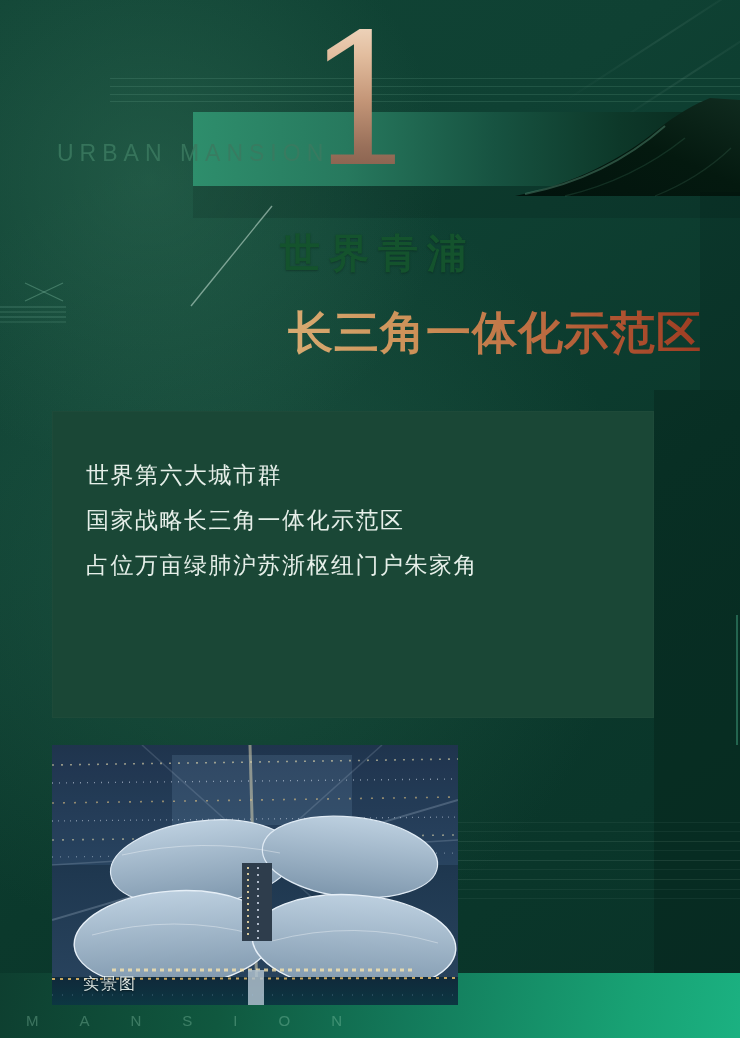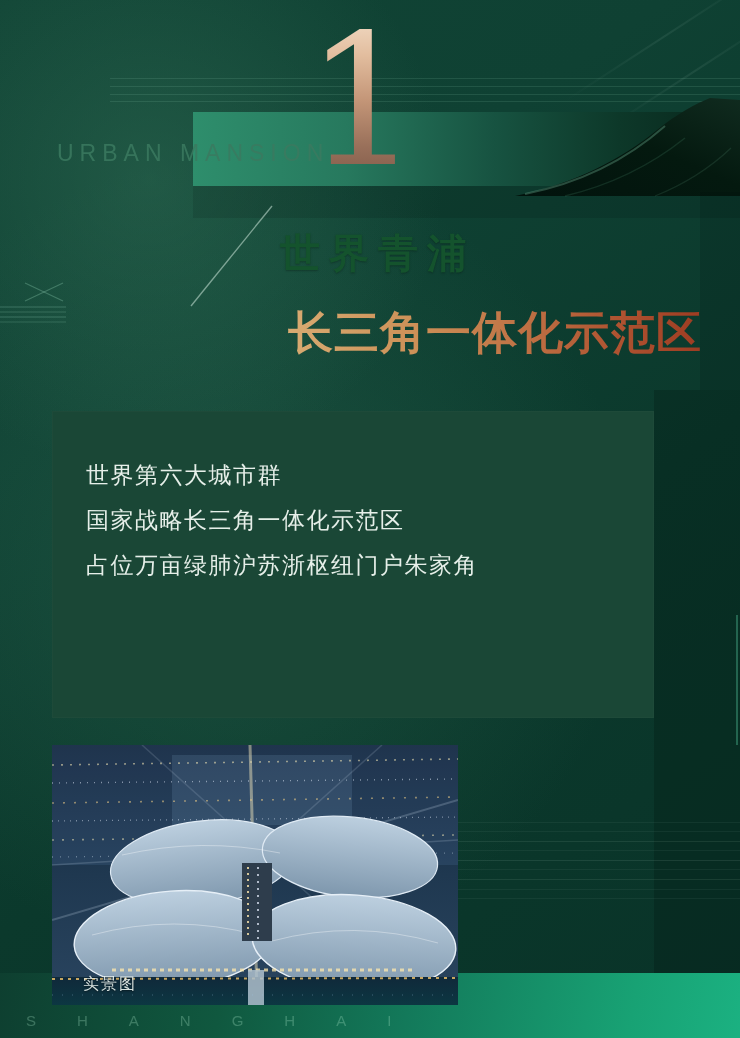--- a/index.html
+++ b/index.html
@@ -218,13 +218,13 @@
     <line x1="60" y1="225" x2="360" y2="225" stroke="#ffe9ae" stroke-width="3" stroke-dasharray="4 4" opacity=".75"></line>
 
     <rect x="0" y="232" width="406" height="28" fill="url(#water)"></rect>
     <line x1="0" y1="234" x2="406" y2="233" stroke="#f5c66a" stroke-width="2" stroke-dasharray="3 5" opacity=".8"></line>
     <rect x="196" y="225" width="16" height="35" fill="#aebfcd" opacity=".85"></rect>
     <line x1="0" y1="250" x2="406" y2="250" stroke="#9fc4e8" stroke-width="1" stroke-dasharray="1 9" opacity=".35"></line>
   </svg>
 </div>
 <div class="abs photo-caption">实景图</div>
 
-<div class="abs shanghai">SHANGHAI</div>
+<div class="abs shanghai">MANSION</div>
 
 </body></html>

